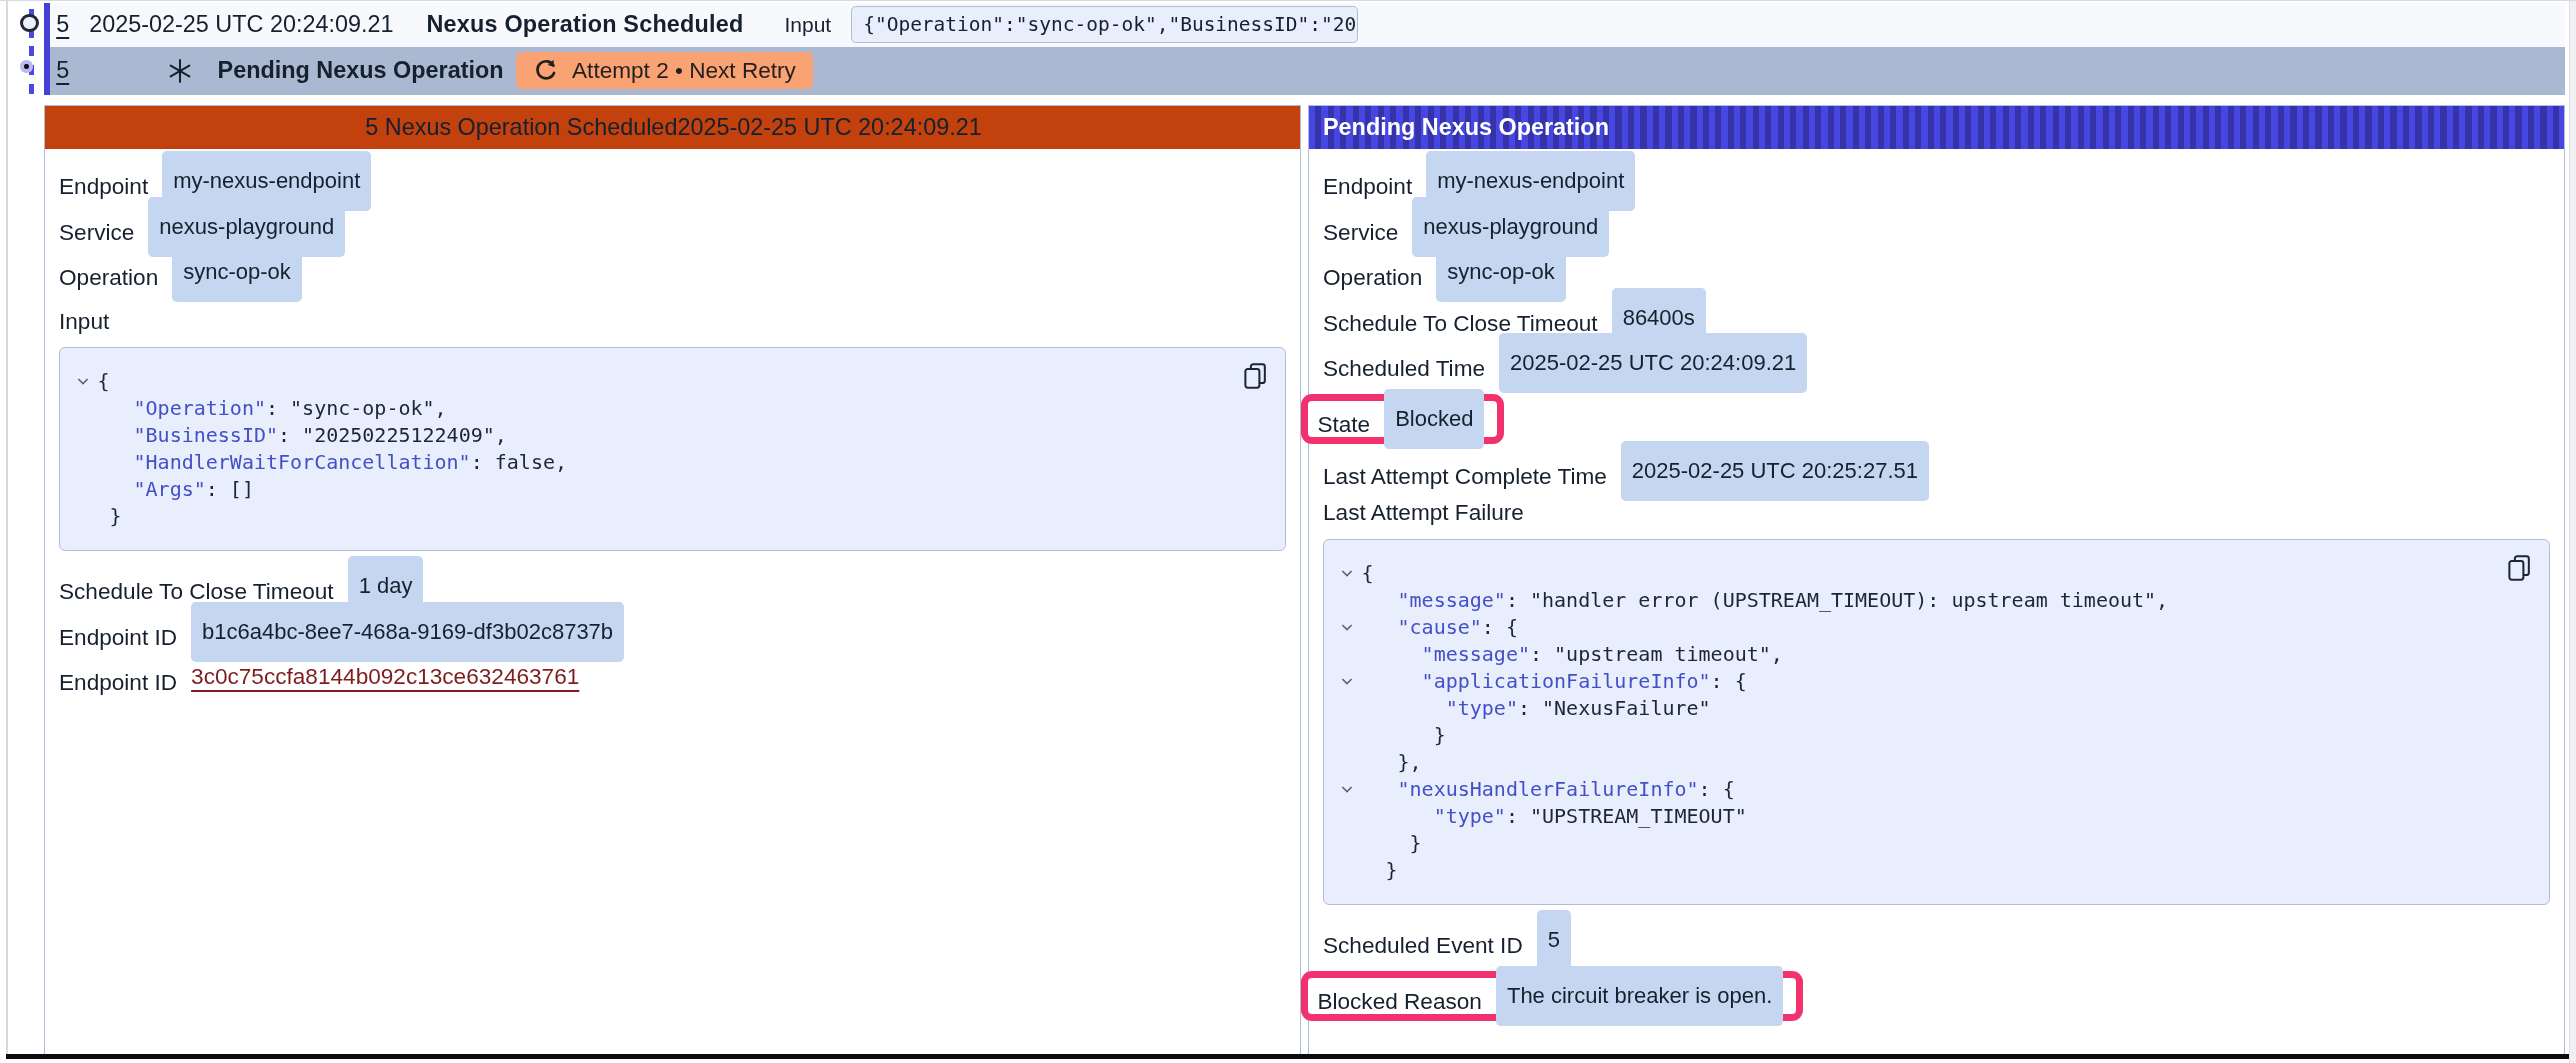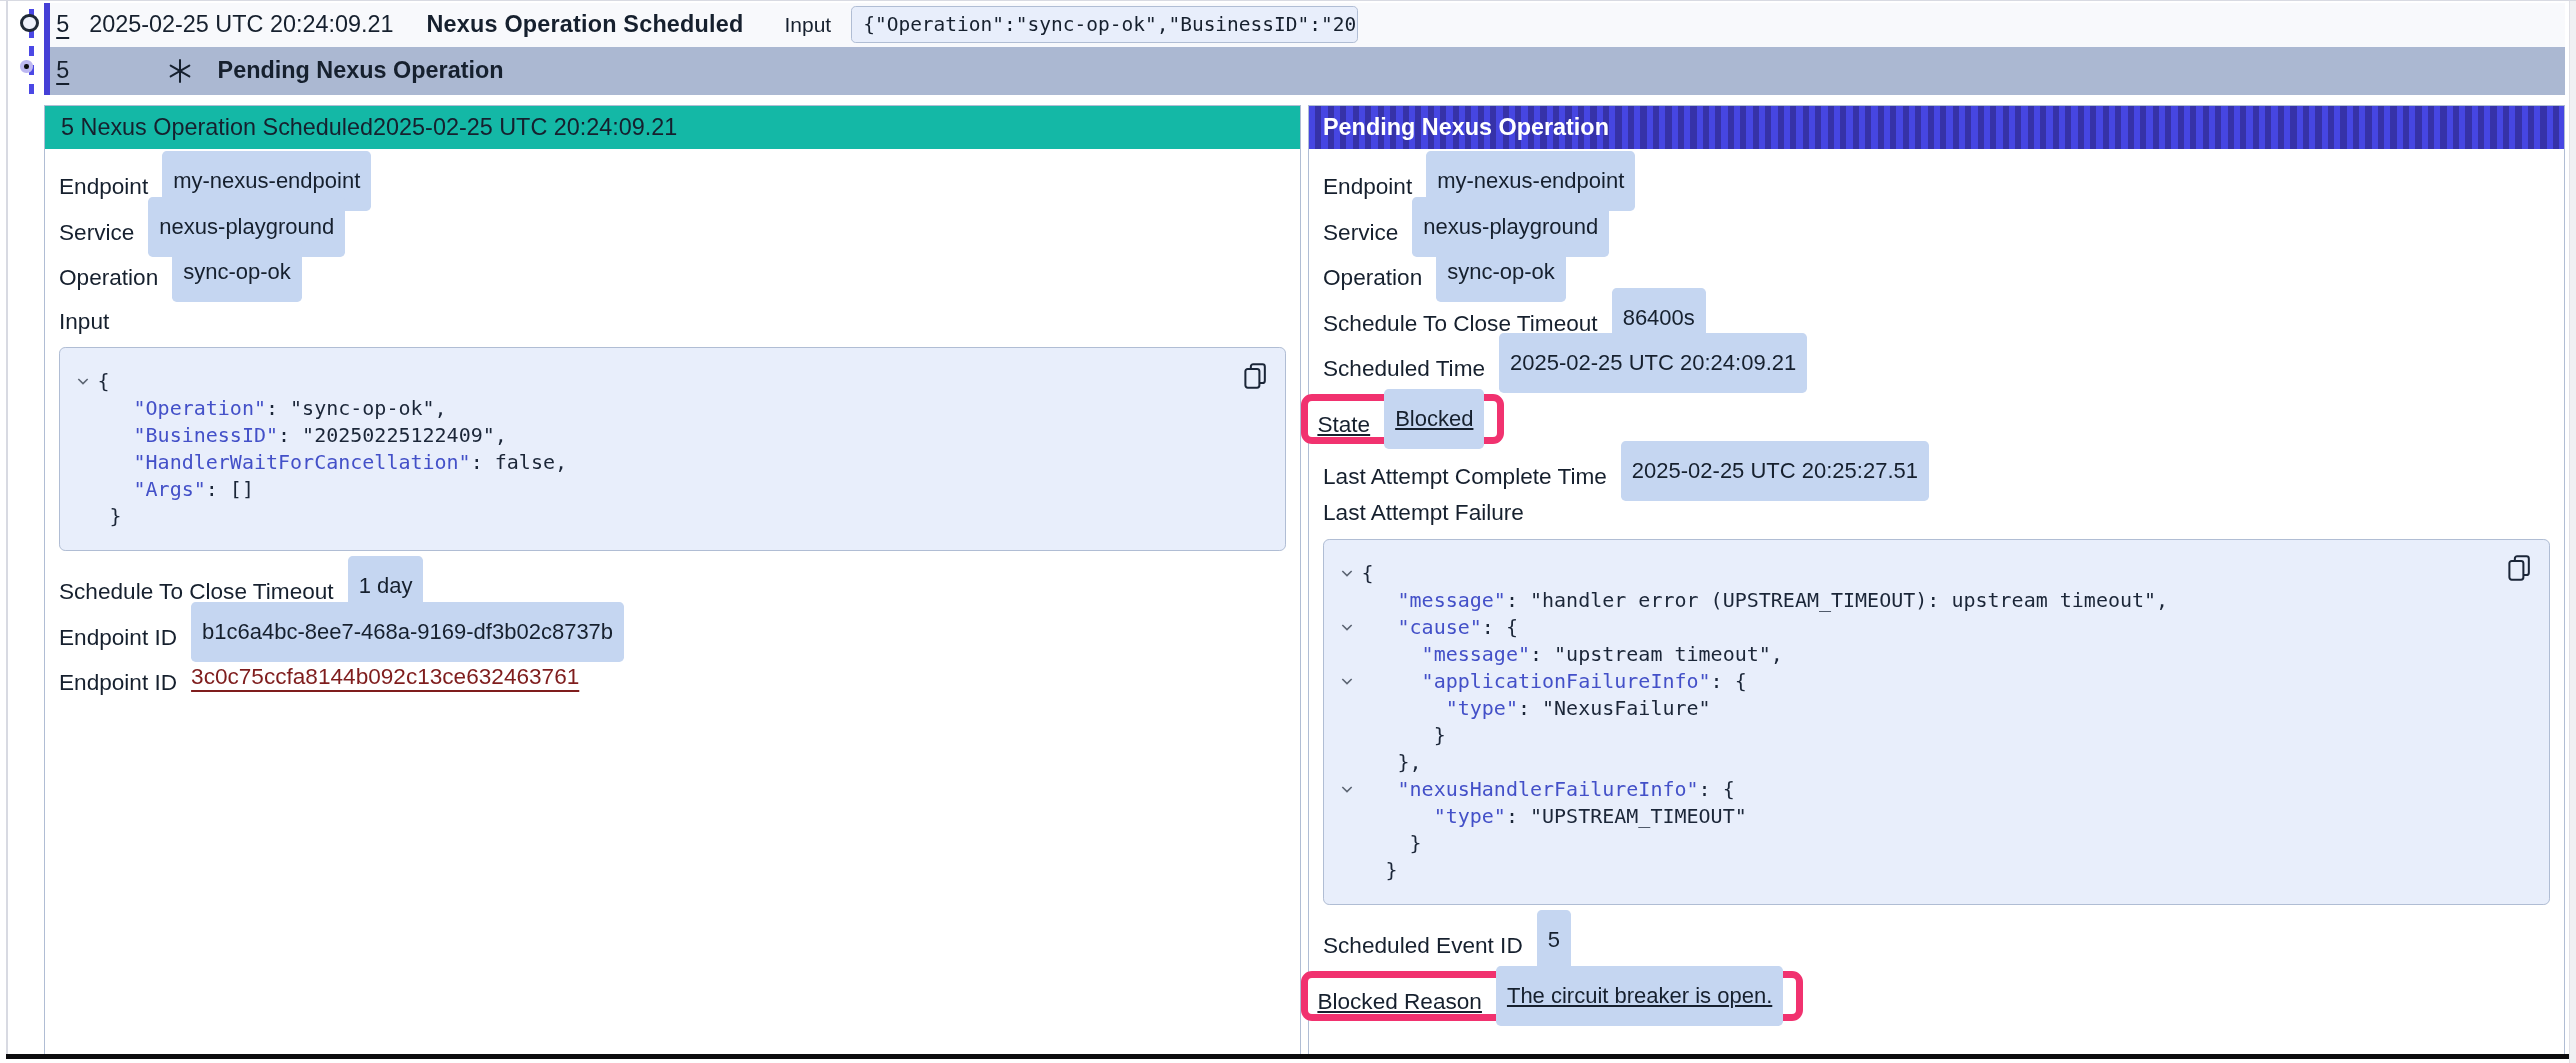--- a/index.html
+++ b/index.html
@@ -73,21 +73,21 @@
   }
 
   
   .panels { position: absolute; left: 44px; top: 104px; display: flex; gap: 7px; }
   .panel { height: 950px; background:#fff; border: 1.6px solid #b0bdd4; width: 1257px; }
   .panel-header {
     height: 43px; display: flex; align-items: center;
     padding: 0 14px; font-size: 23.4px;
   }
   .panel-left .panel-header {
-    background: #14b8a6; color: #16202e; justify-content: flex-start; padding-left: 16px;
+    background: #c2410c; color: #16202e; justify-content: center; padding-left: 16px;
   }
   .panel-right .panel-header {
     background: repeating-linear-gradient(90deg, #4646e2 0 6.2px, #3632a8 6.2px 12.5px);
     color: #ffffff; font-weight: 600;
   }
   .panel-body { padding: 15.6px 14px 0 14px; }
 
   .field { display: flex; align-items: center; font-size: 22.6px; height: 33px; margin-bottom: 12.5px; }
   .field-label { margin-right: 14px; white-space: nowrap; margin-top: 12px; }
   .pill {
@@ -96,21 +96,21 @@
   }
   .link-value { color:#7f1d1d; text-decoration: underline; text-underline-offset: 5.5px; cursor: pointer; white-space: nowrap; }
 
   .hl-box {
     display: inline-flex;
     border: 7px solid #f1326f;
     border-radius: 11px;
     padding: 1.6px 12.5px 1.6px 9.4px;
     margin: 1.6px 0 11px -22px;
     background: #ffffff;
-    position: relative; z-index: 3; text-decoration: underline;
+    position: relative; z-index: 3;
   }
   .hl-box .field { margin-bottom: 0; }
 
   .section-label { font-size: 22.6px; margin: 20px 0 12.5px 0; }
 
   .codeblock {
     position: relative;
     background: #e8eefb;
     border: 1.6px solid #b0bdd4;
     border-radius: 6.2px;
@@ -155,20 +155,29 @@
     <div class="row row-2">
       <span class="event-id-link">5</span>
       <span class="star">
         <svg width="28" height="28" viewBox="0 0 36 36" fill="none" stroke="#16202e" stroke-width="2.6" stroke-linecap="round">
           <path d="M18 4 V32"></path>
             <path d="M6 11 L30 25"></path>
             <path d="M30 11 L6 25"></path>
         </svg>
       </span>
       <span class="etype">Pending Nexus Operation</span>
+      <span class="badge">
+        <span style="display:flex">
+          <svg width="26.5" height="26.5" viewBox="0 0 34 34">
+            <path d="M27 20.5 A11 11 0 1 1 26.3 11" fill="none" stroke="#231f1c" stroke-width="3.4" stroke-linecap="round"></path>
+            <path d="M26.5 3.5 L26.5 12.5 L19 10.2 Z" fill="#231f1c"></path>
+          </svg>
+        </span>
+        <span>Attempt 2 • Next Retry</span>
+      </span>
     </div>
   </div>
 
   <div class="panels">
 
     <section class="panel panel-left">
       <div class="panel-header">
         <span>5 Nexus Operation Scheduled</span>
         <span>2025-02-25 UTC 20:24:09.21</span>
       </div>

